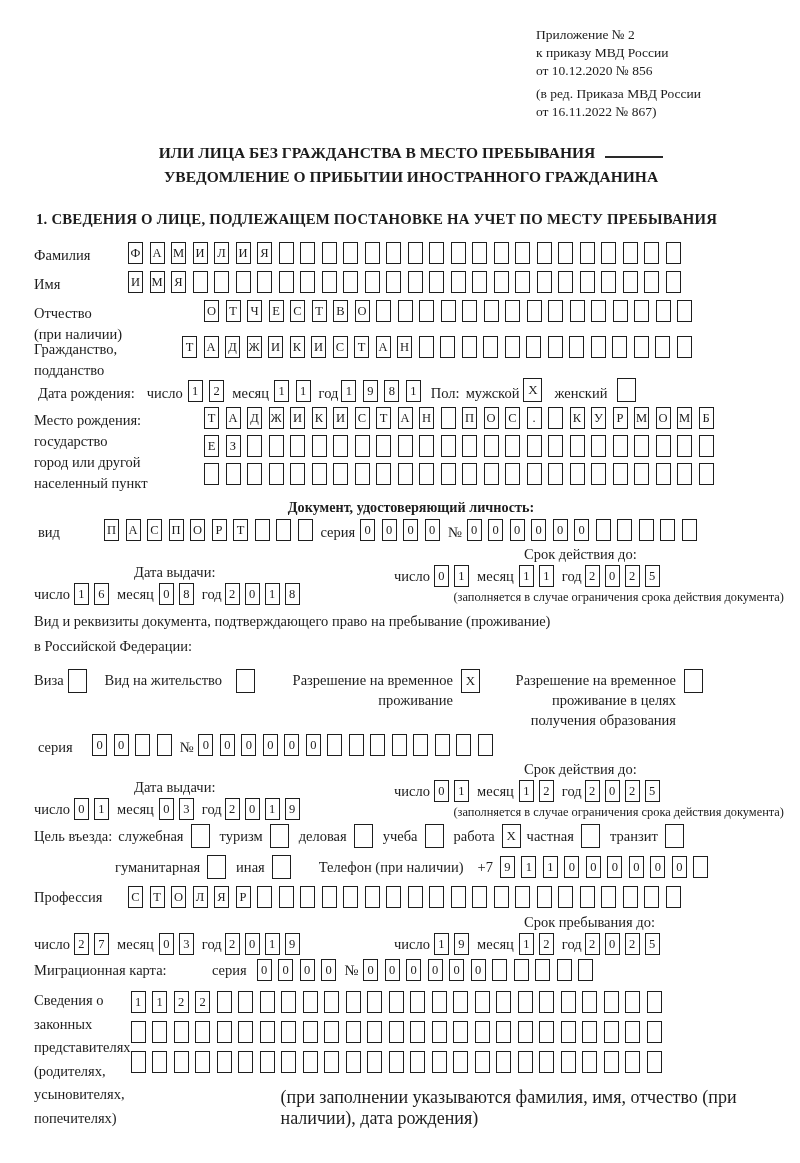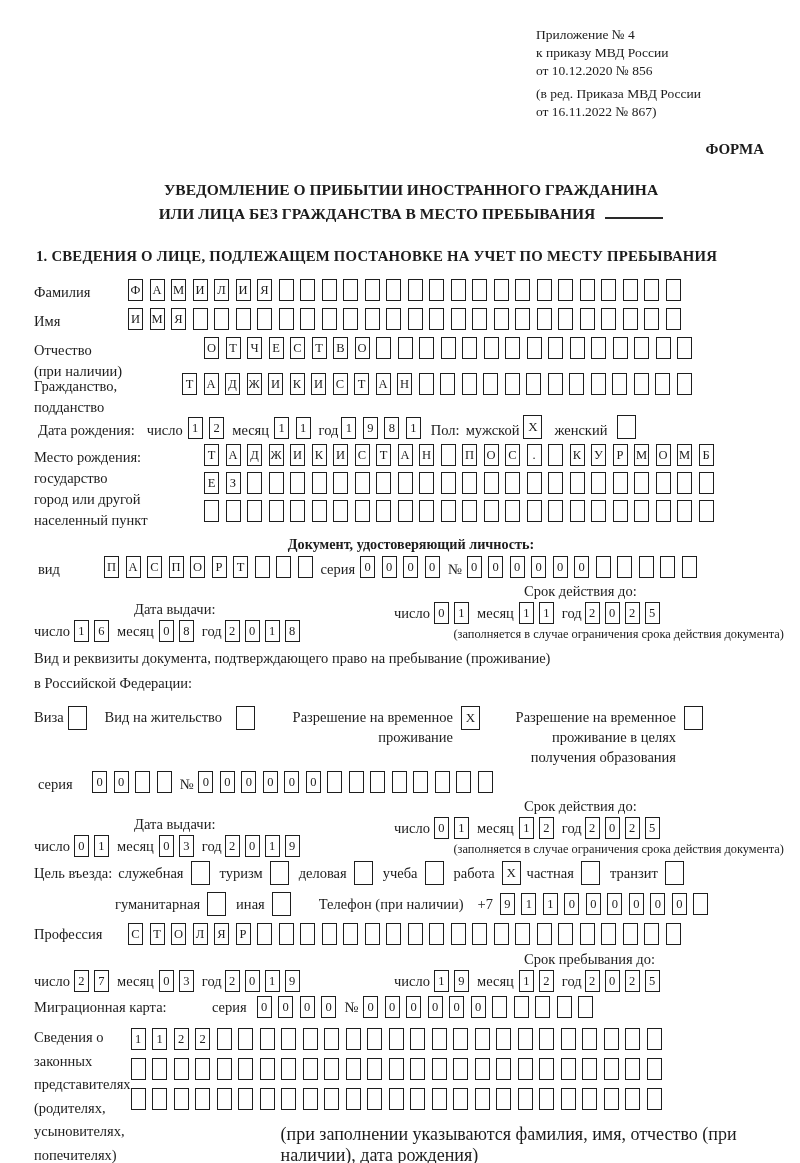--- a/index.html
+++ b/index.html
@@ -79,33 +79,32 @@
   .rep-labels { width: 108px; line-height: 1.62; padding-top: 2px; }
   .rep-cells { display: flex; flex-direction: column; gap: 8px; padding-top: 4px; }
   .rep-note { margin: 14px 0 0 150px; font-size: 18px; }
 </style>
 </head>
 <body>
 
 <div class="page">
 
   <div class="top-note">
-    <div>Приложение № 4</div>
+    <div>Приложение № 2</div>
     <div>к приказу МВД России</div>
     <div>от 10.12.2020 № 856</div>
     <div class="grp2">
       <div>(в ред. Приказа МВД России</div>
       <div>от 16.11.2022 № 867)</div>
     </div>
   </div>
-  <div class="forma">ФОРМА</div>
 
   <div class="title">
+    <div><span>ИЛИ ЛИЦА БЕЗ ГРАЖДАНСТВА В МЕСТО ПРЕБЫВАНИЯ</span><span class="title-underline"></span></div>
     <div>УВЕДОМЛЕНИЕ О ПРИБЫТИИ ИНОСТРАННОГО ГРАЖДАНИНА</div>
-    <div><span>ИЛИ ЛИЦА БЕЗ ГРАЖДАНСТВА В МЕСТО ПРЕБЫВАНИЯ</span><span class="title-underline"></span></div>
   </div>
 
   <div class="section-heading">1. СВЕДЕНИЯ О ЛИЦЕ, ПОДЛЕЖАЩЕМ ПОСТАНОВКЕ НА УЧЕТ ПО МЕСТУ ПРЕБЫВАНИЯ</div>
 
   <div class="frow">
     <div class="flabel w94">Фамилия</div>
     <div class="cells">
         <div class="cell">Ф</div>
         <div class="cell">А</div>
         <div class="cell">М</div>

